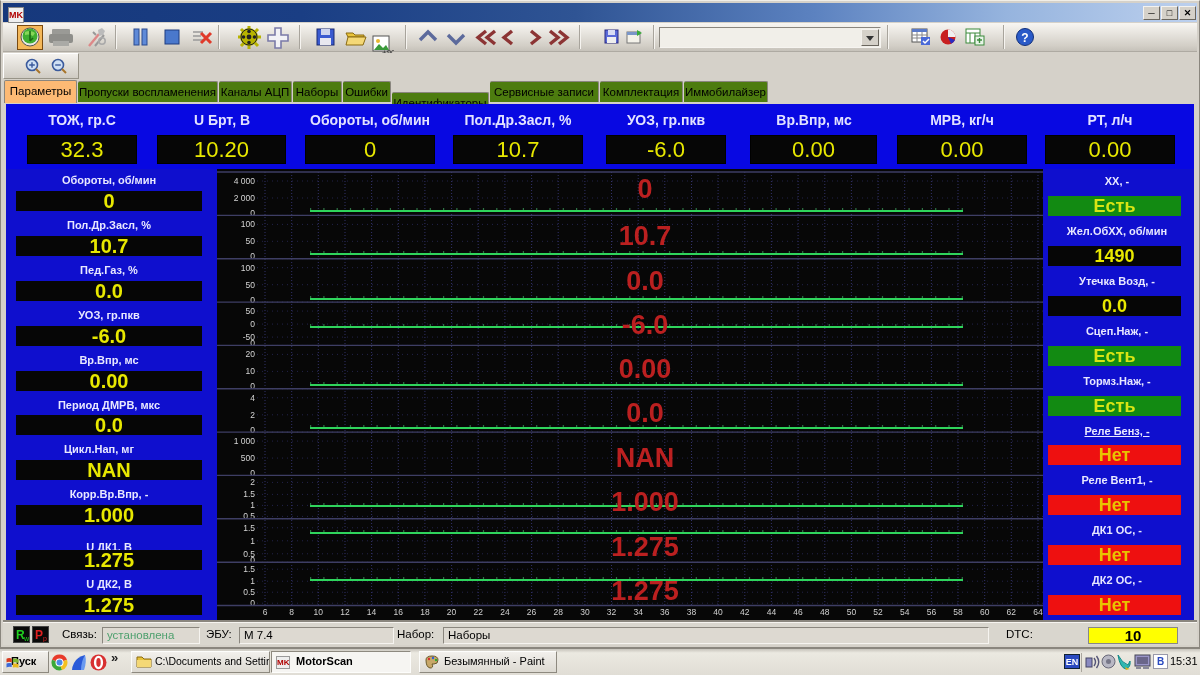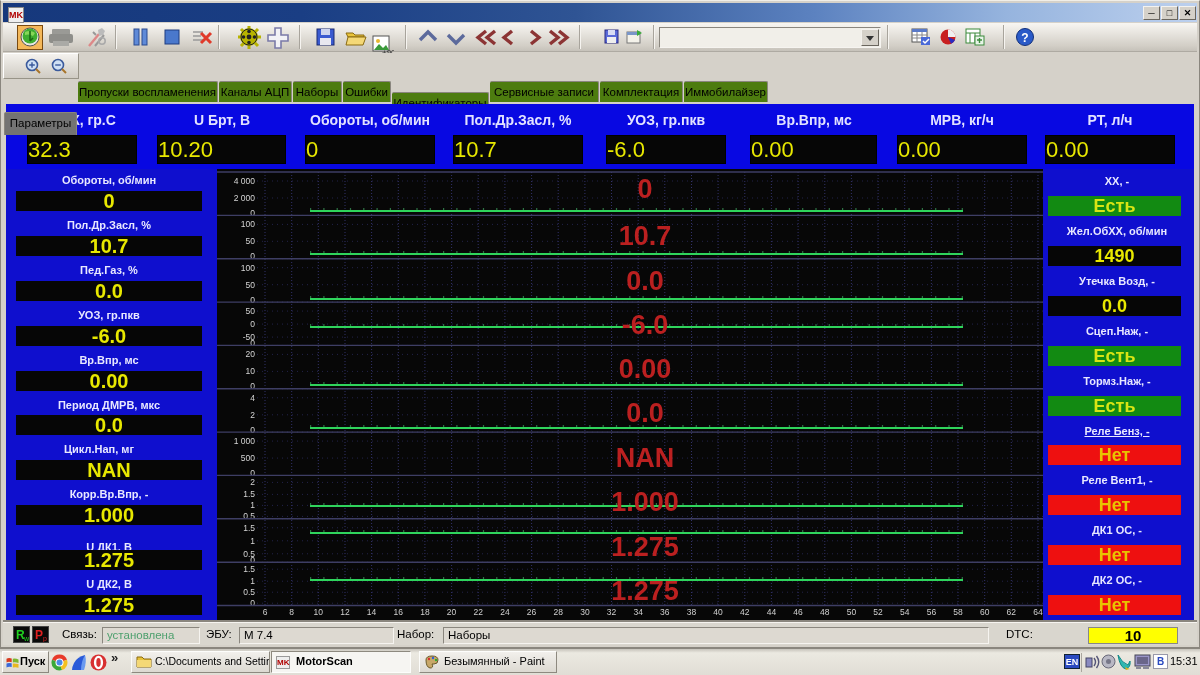--- a/index.html
+++ b/index.html
@@ -20,26 +20,26 @@
   background:linear-gradient(#f8f6f2,#d3cfc7 80%,#c6c2ba);border-bottom:1px solid #aeaaa2;}
 #toolbar2{left:3px;top:53px;width:1194px;height:27px;background:#d5d1c9;}
 #tb2block{left:0px;top:0px;width:76px;height:26px;
   background:linear-gradient(#f4f2ee,#cfcbc3);border:1px solid;border-color:#fff #989488 #989488 #fff;}
 .tsep{top:2px;width:2px;height:24px;border-left:1px solid #a8a49c;border-right:1px solid #f6f4f0;}
 
 #tabbar{left:3px;top:80px;width:1194px;height:24px;background:#d5d1c9;}
 .tab{top:1px;height:21px;background:#4d7c0f;border-top:1px solid #8a867e;border-right:1px solid #8a867e;
   font-size:11.5px;color:#000;text-align:center;line-height:20px;white-space:nowrap;
   border-radius:2px 2px 0 0;padding:0 1px;}
-.tab.active{background:#737373;height:23px;top:0px;z-index:3;border-left:1px solid #8a867e;margin-top:32px;}
+.tab.active{background:#fdba74;height:23px;top:0px;z-index:3;border-left:1px solid #8a867e;}
 
 #bluehdr{left:6px;top:104px;width:1188px;height:65px;background:#0808e2;}
 .hlabel{top:8px;color:#e2e2ff;font-weight:bold;font-size:14px;text-align:center;white-space:nowrap;}
 .hbox{top:31px;height:29px;background:#060606;border:1px solid #000;
-  color:#e8e800;font-size:22px;line-height:28px;}
+  color:#e8e800;font-size:22px;text-align:center;line-height:28px;}
 
 #leftpanel{left:6px;top:169px;width:211px;height:453px;background:#0f0fce;}
 #rightpanel{left:1043px;top:169px;width:151px;height:453px;background:#0f0fce;}
 .plabel{color:#e8e8ff;font-weight:bold;font-size:11px;text-align:center;white-space:nowrap;}
 .pbox{background:#060606;color:#e8e800;font-size:20px;font-weight:bold;
   text-align:center;}
 .gbox{background:#128a12;color:#d9e414;}
 .rbox{background:#ee1010;color:#e8c400;}
 
 #chart{left:217px;top:169px;width:826px;height:453px;background:#070707;}
@@ -472,21 +472,21 @@
 <div class="slabel abs" style="left:59px;">Связь:</div>
 <div class="sfield abs" style="left:99px;width:98px;color:#4ea06e;">установлена</div>
 <div class="slabel abs" style="left:203px;">ЭБУ:</div>
 <div class="sfield abs" style="left:236px;width:155px;">М 7.4</div>
 <div class="slabel abs" style="left:394px;">Набор:</div>
 <div class="sfield abs" style="left:440px;width:546px;">Наборы</div>
 <div class="slabel abs" style="left:1003px;">DTC:</div>
 <div class="abs" style="left:1085px;top:4px;width:90px;height:17px;background:#ffff00;border:1px solid #888;font-size:15px;font-weight:bold;text-align:center;line-height:16px;">10</div>
 </div>
 <div id="taskbar" class="abs">
-<div class="tbtn abs" style="left:2px;width:47px;font-weight:bold;padding-left:17px;font-size:11px;">Пуск
+<div class="tbtn abs" style="left:2px;width:47px;font-weight:bold;padding-left:8px;font-size:11px;">Пуск
 <svg class="abs" style="left:3px;top:5px;" width="13" height="12" viewBox="0 0 13 12">
 <path d="M0.5 1.8 Q2.5 0.6 5.7 1.5 L5.7 5.2 Q2.5 4.4 0.5 5.4 z" fill="#d83b1f"></path>
 <path d="M6.8 1.8 Q9.5 1.2 12.5 2.4 L12.5 6 Q9.5 5 6.8 5.5 z" fill="#7db72f"></path>
 <path d="M0.5 6.4 Q2.5 5.5 5.7 6.3 L5.7 10 Q2.5 9.4 0.5 10.4 z" fill="#3b6ad8"></path>
 <path d="M6.8 6.6 Q9.5 6.1 12.5 7.1 L12.5 10.7 Q9.5 9.9 6.8 10.6 z" fill="#e8b820"></path>
 </svg></div>
 <div class="abs" style="left:51px;top:5px;width:17px;height:17px;">
 <svg width="17" height="17">
           <path d="M8.5 8.5 L1 5.8 A8 8 0 0 1 16 5.8 z" fill="#e83a2a"></path>
           <path d="M8.5 8.5 L1 5.8 A8 8 0 0 0 11 16.1 z" fill="#3aa83a"></path>

